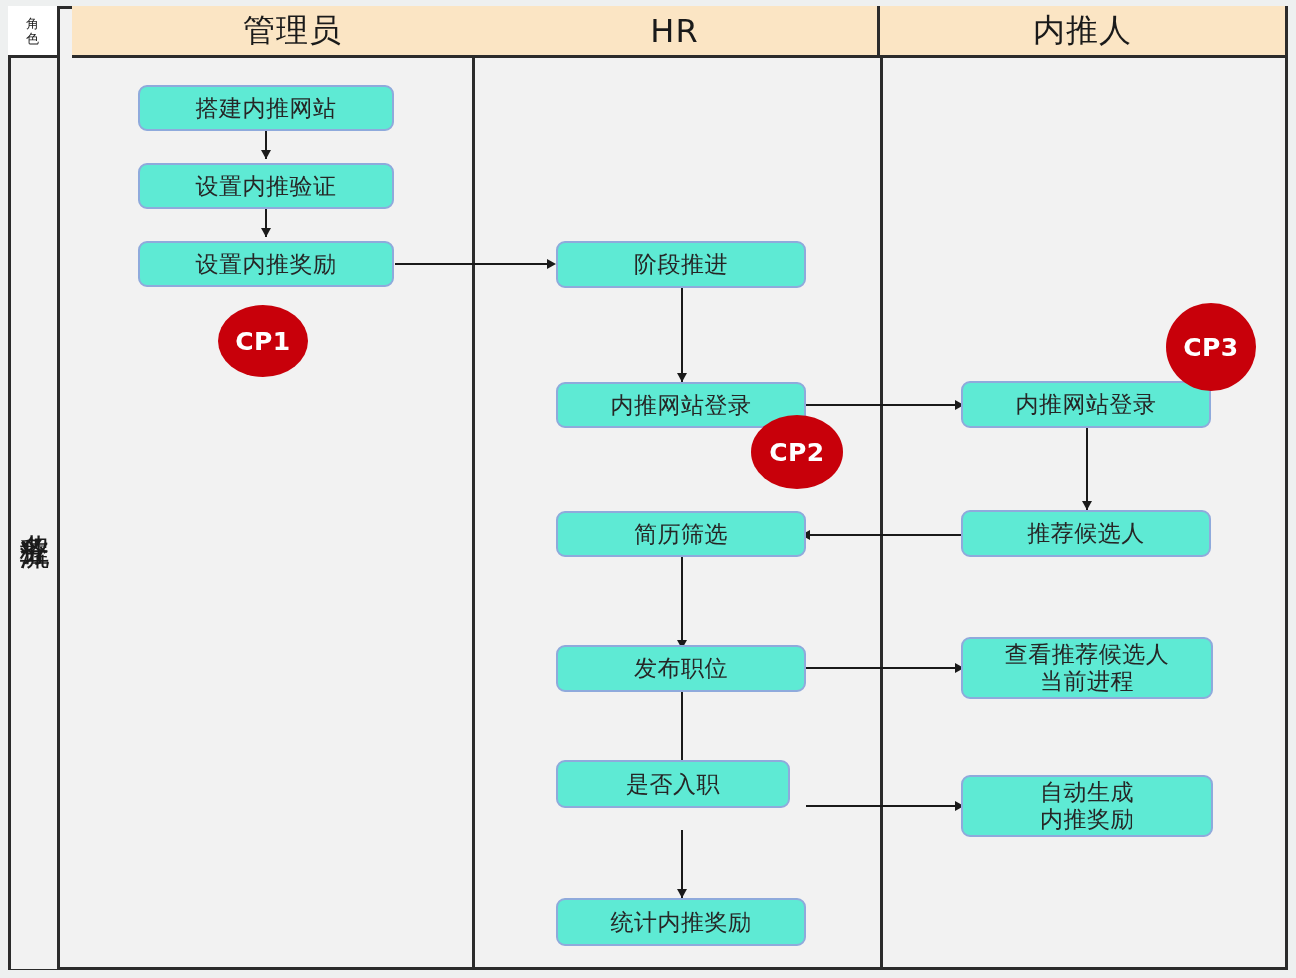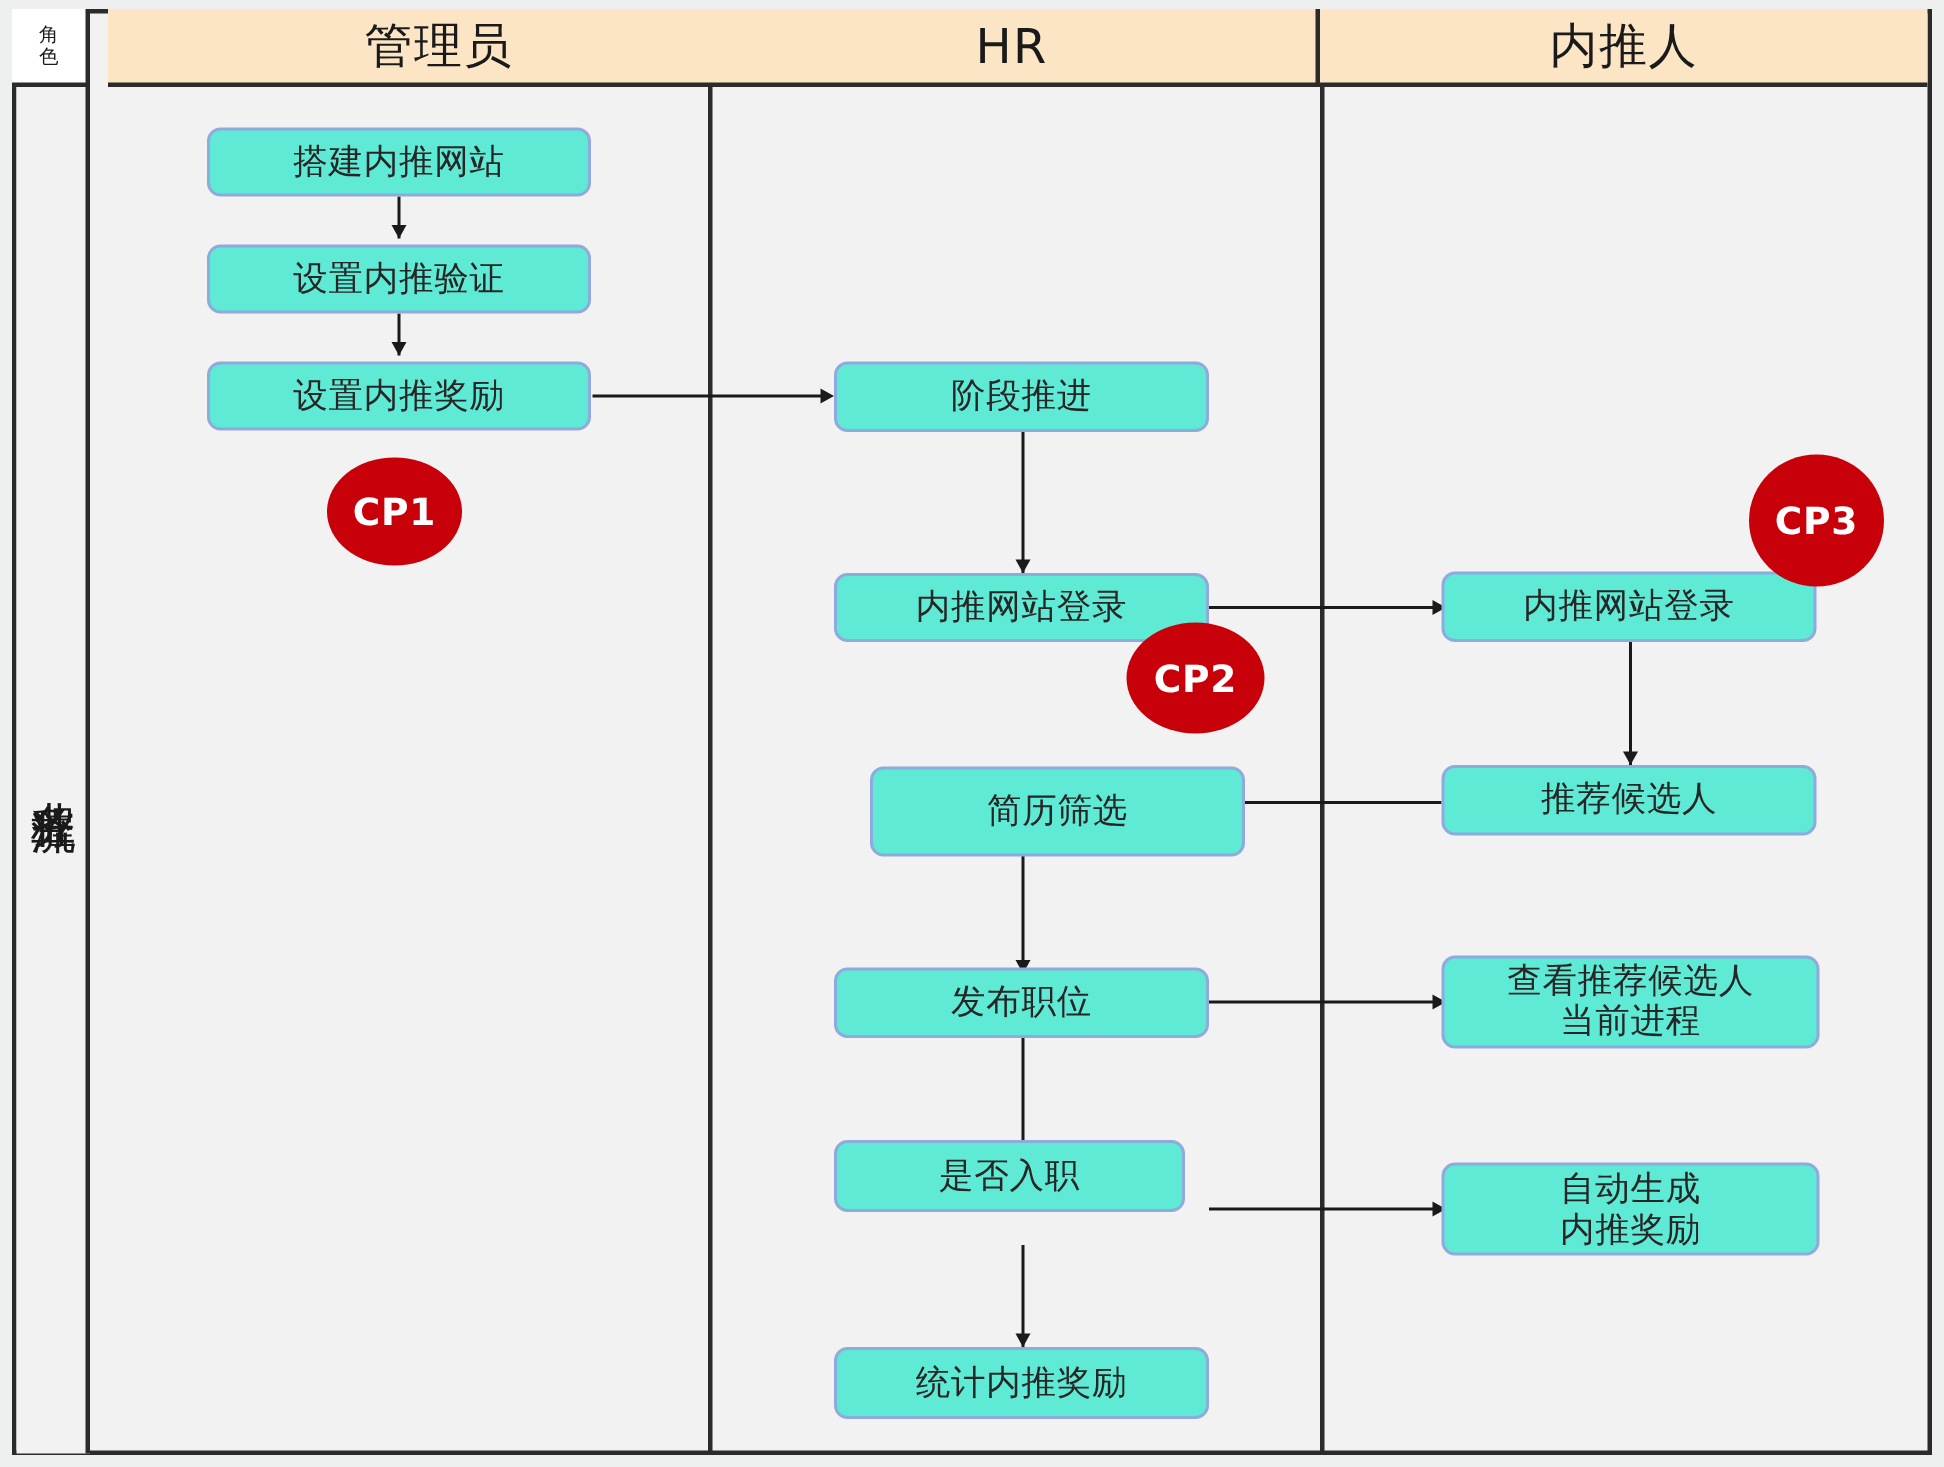--- a/index.html
+++ b/index.html
@@ -208,21 +208,21 @@
 
   <div class="edge-v" style="left:1086px; top:428px; height:82px;"></div>
   <div class="arrow down" style="left:1082px; top:501px;"></div>
 
   <div class="node" style="left:138px; top:85px; width:256px; height:46px;">搭建内推网站</div>
   <div class="node" style="left:138px; top:163px; width:256px; height:46px;">设置内推验证</div>
   <div class="node" style="left:138px; top:241px; width:256px; height:46px;">设置内推奖励</div>
 
   <div class="node" style="left:556px; top:241px; width:250px; height:47px;">阶段推进</div>
   <div class="node" style="left:556px; top:382px; width:250px; height:46px;">内推网站登录</div>
-  <div class="node" style="left:556px; top:511px; width:250px; height:60px;margin-left:24px;">简历筛选</div>
+  <div class="node" style="left:556px; top:511px; width:250px; height:46px;">简历筛选</div>
   <div class="node" style="left:556px; top:645px; width:250px; height:47px;">发布职位</div>
   <div class="node" style="left:556px; top:760px; width:234px; height:48px;">是否入职</div>
   <div class="node" style="left:556px; top:898px; width:250px; height:48px;">统计内推奖励</div>
 
   <div class="node" style="left:961px; top:381px; width:250px; height:47px;">内推网站登录</div>
   <div class="node" style="left:961px; top:510px; width:250px; height:47px;">推荐候选人</div>
   <div class="node" style="left:961px; top:637px; width:252px; height:62px;">查看推荐候选人
 当前进程</div>
   <div class="node" style="left:961px; top:775px; width:252px; height:62px;font-family:Liberation Serif, serif;">自动生成
 内推奖励</div>

